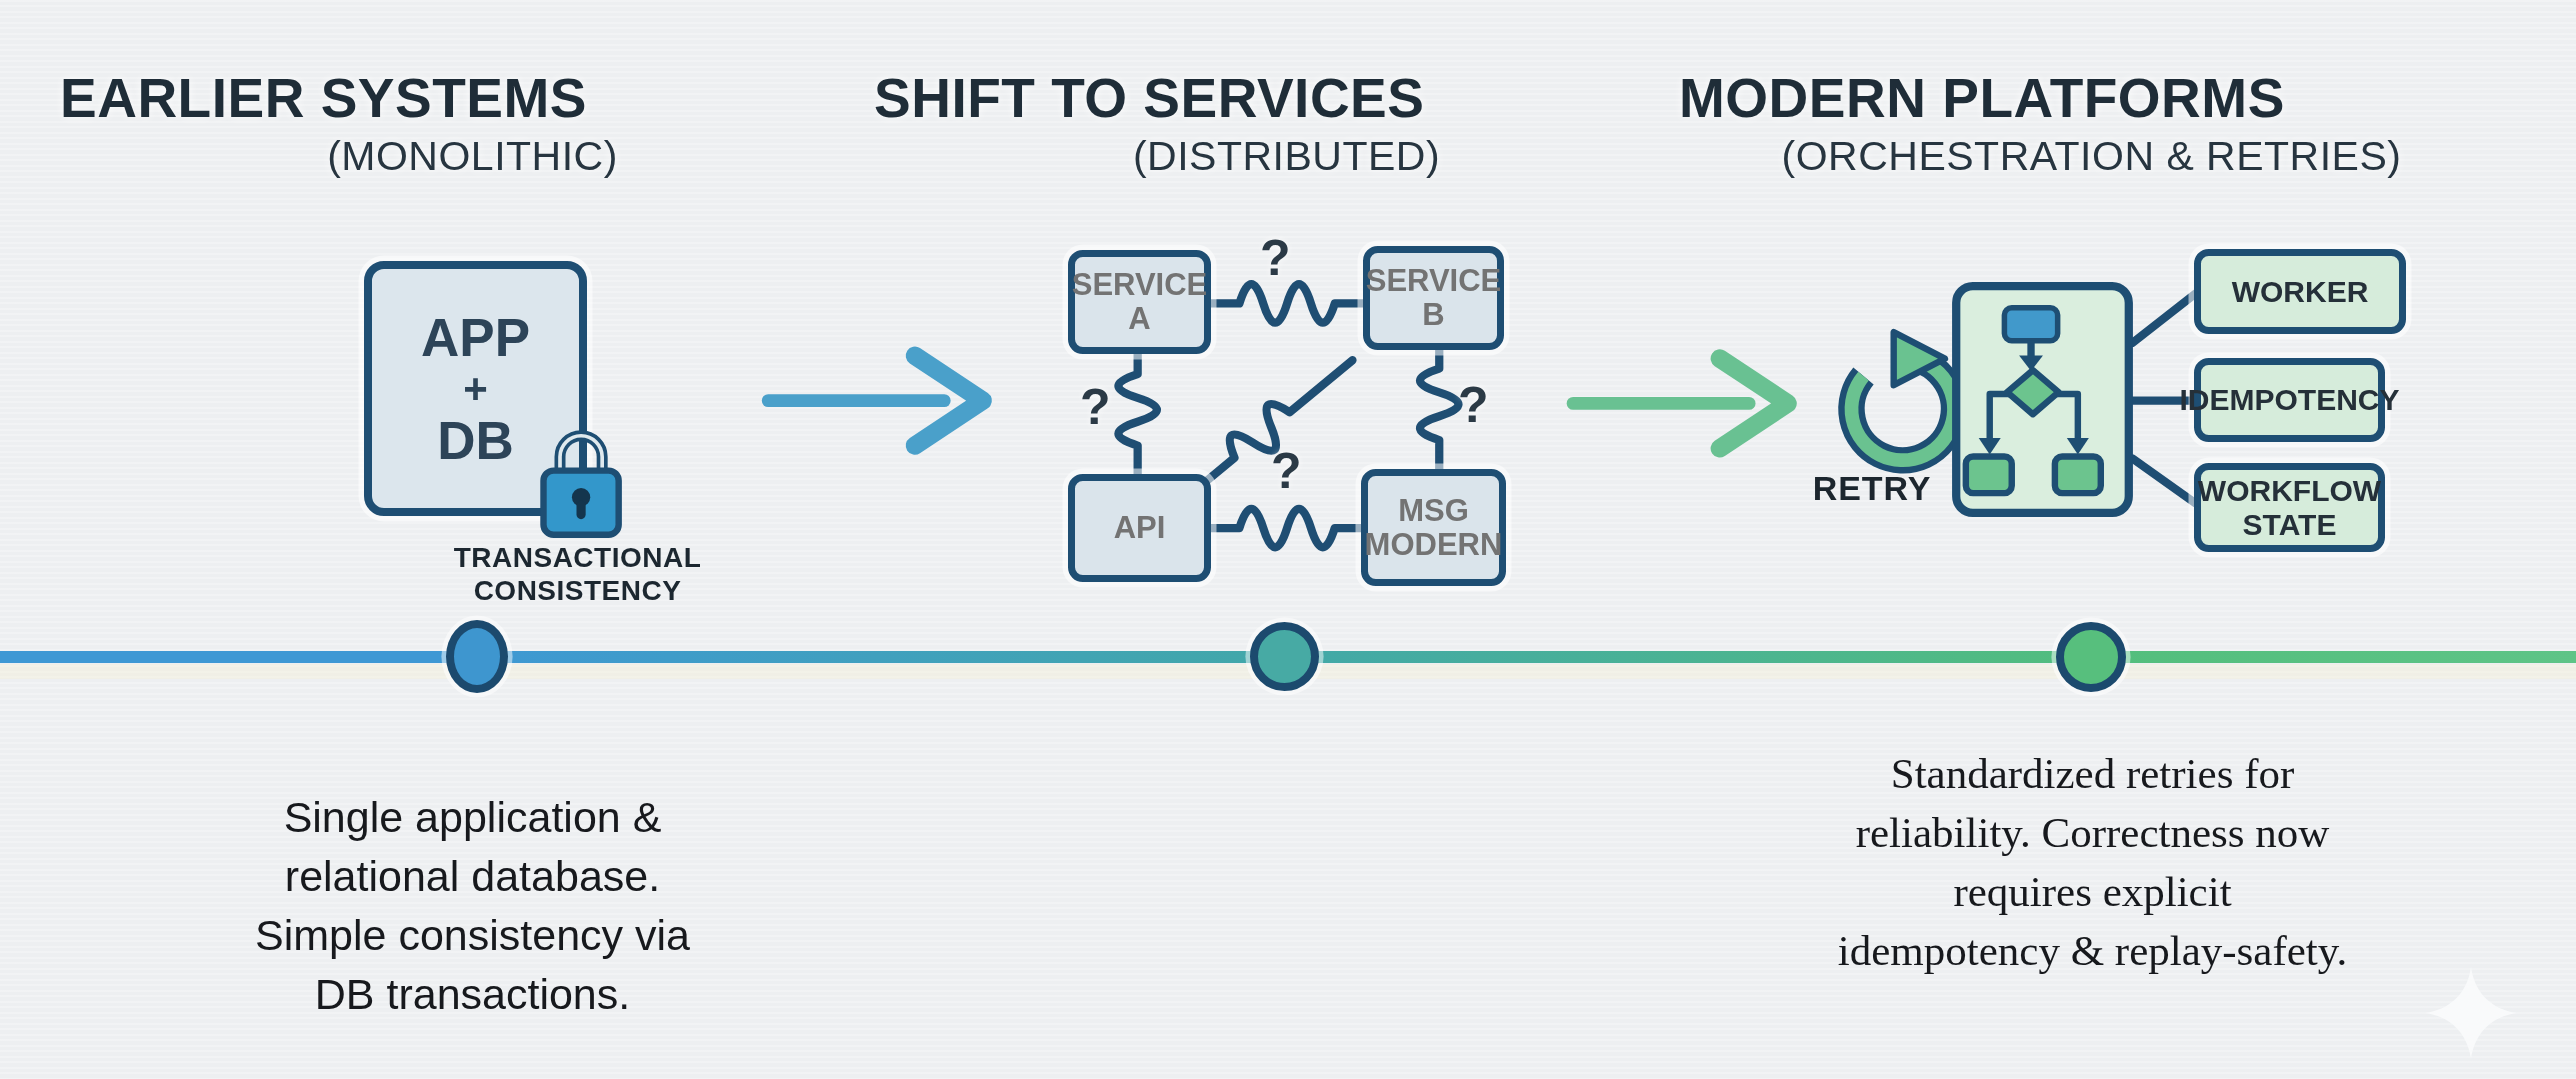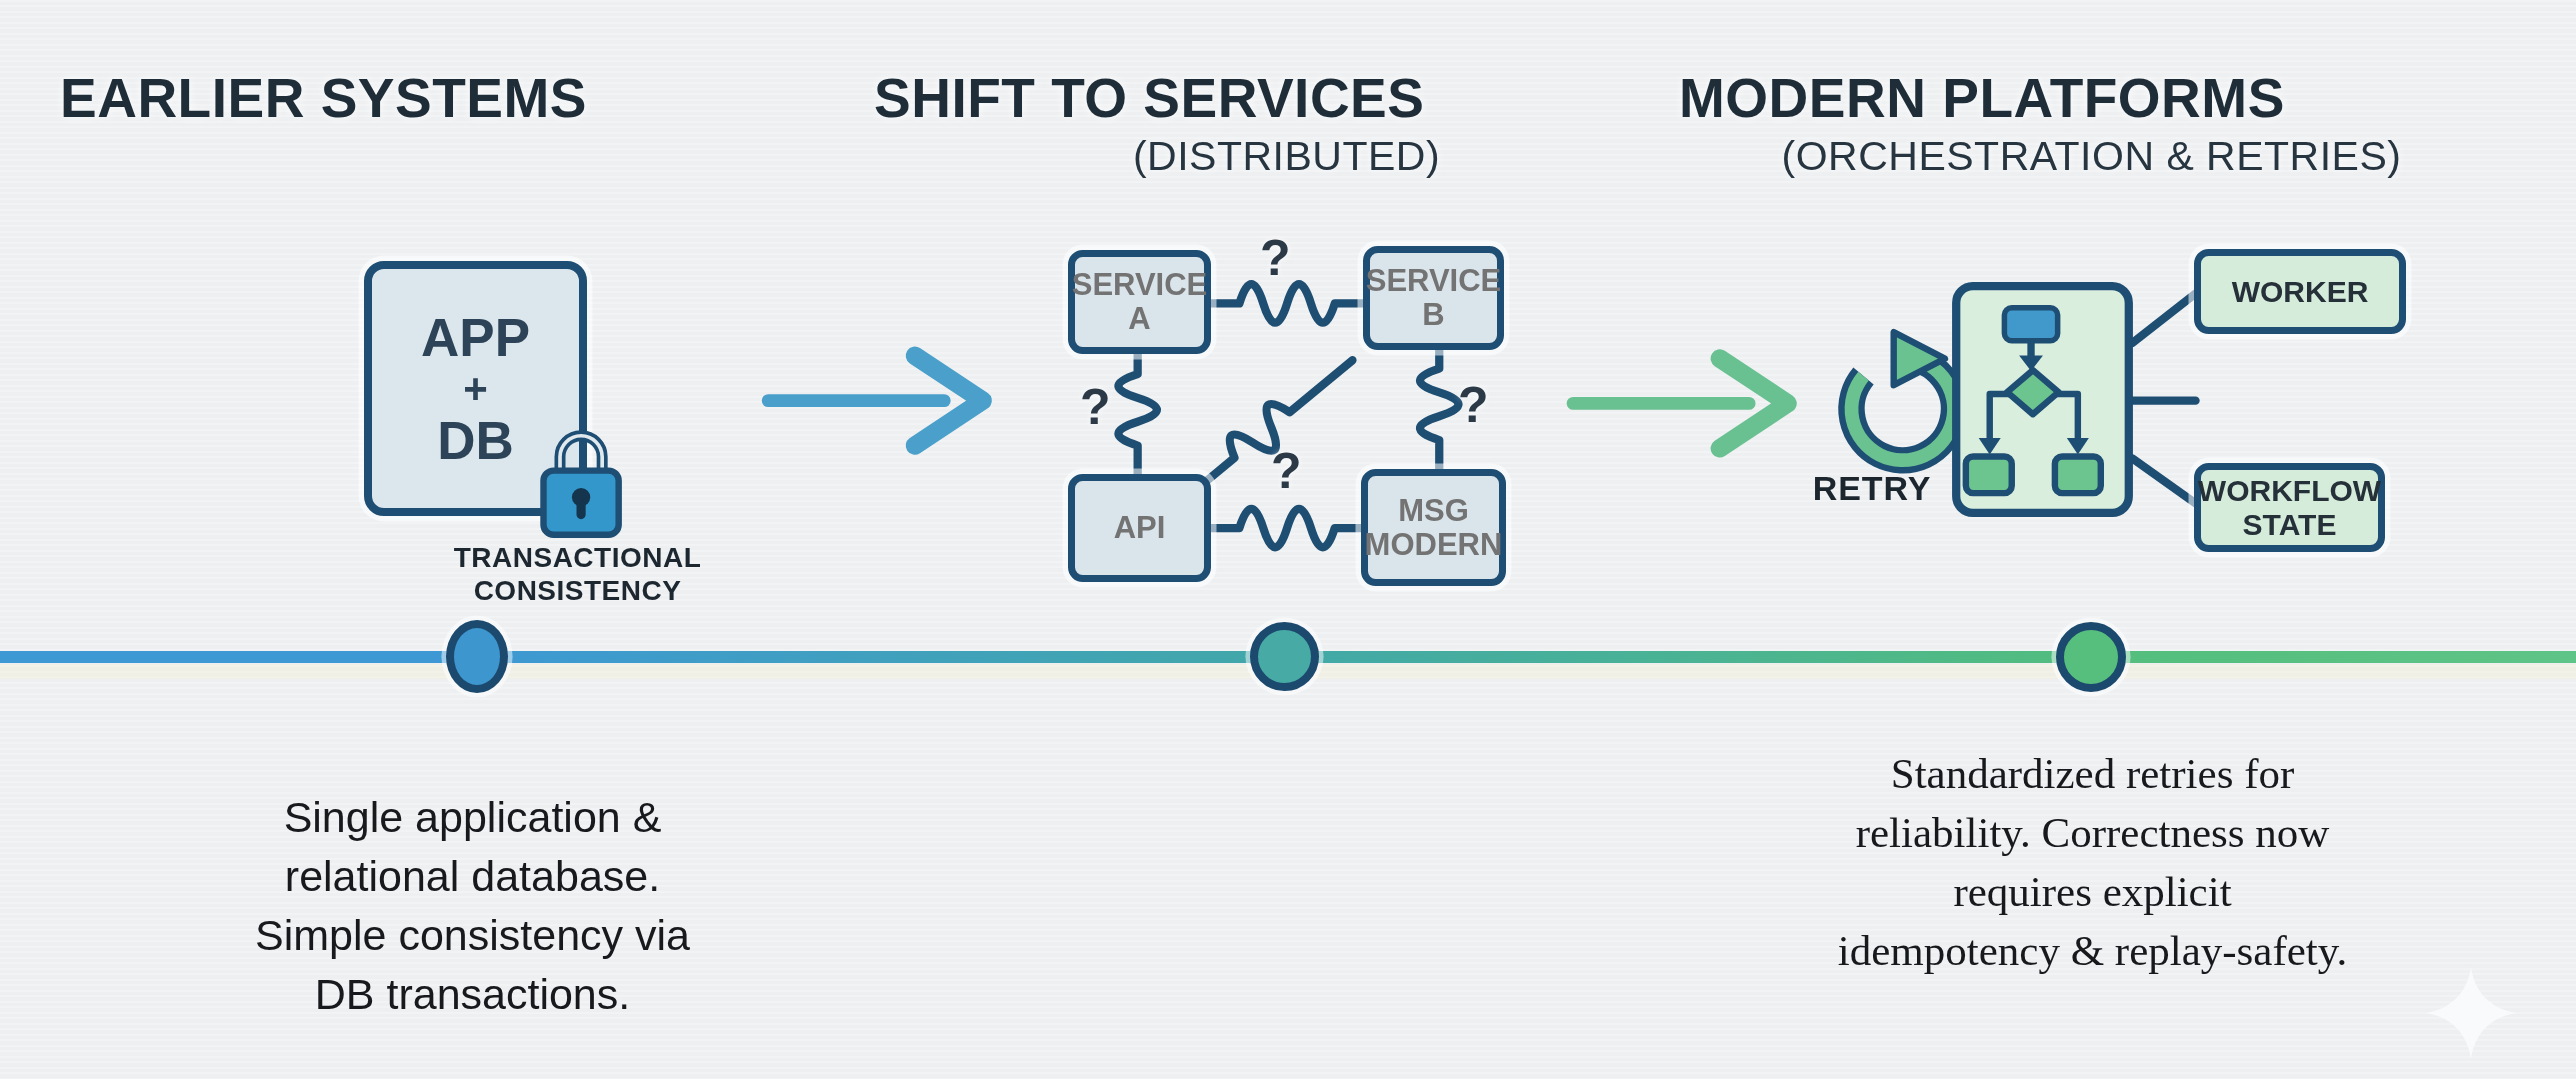--- a/index.html
+++ b/index.html
@@ -97,20 +97,21 @@
       <path d="M 838 437 H 1030" stroke-width="14"></path>
       <path d="M 998 388 L 1072 437 L 998 486" stroke-width="20"></path>
     </g>
     <g stroke="#69c192" fill="none" stroke-linecap="round" stroke-linejoin="round">
       <path d="M 1716 440 H 1908" stroke-width="14"></path>
       <path d="M 1876 391 L 1950 440 L 1876 489" stroke-width="20"></path>
     </g>
   </svg>
 
   <div class="abs col-title" style="left:60px;top:66px;">EARLIER SYSTEMS</div>
+  <div class="abs col-sub" style="left:60px;top:133px;">(MONOLITHIC)</div>
   <div class="abs col-title" style="left:874px;top:66px;">SHIFT TO SERVICES</div>
   <div class="abs col-sub" style="left:874px;top:133px;">(DISTRIBUTED)</div>
   <div class="abs col-title" style="left:1679px;top:66px;">MODERN PLATFORMS</div>
   <div class="abs col-sub" style="left:1679px;top:133px;">(ORCHESTRATION &amp; RETRIES)</div>
 
   <div class="abs monolith" style="left:364px;top:261px;width:223px;height:255px;">
     <div class="l1">APP</div>
     <div class="l2">+</div>
     <div class="l3">DB</div>
   </div>
@@ -154,20 +155,21 @@
     <path d="M 88 96 L 116 120 L 88 144 L 60 120 Z" fill="#6cc48e" stroke="#1e4e73" stroke-width="7" stroke-linejoin="round"></path>
     <path d="M 62 122 L 41 122 L 41 172" fill="none" stroke="#1e4e73" stroke-width="7" stroke-linejoin="round"></path>
     <path d="M 29 170 H 53 L 41 188 Z" fill="#1e4e73"></path>
     <rect x="15" y="190" width="50" height="40" rx="8" fill="#6cc48e" stroke="#1e4e73" stroke-width="7"></rect>
     <path d="M 114 122 L 137 122 L 137 172" fill="none" stroke="#1e4e73" stroke-width="7" stroke-linejoin="round"></path>
     <path d="M 125 170 H 149 L 137 188 Z" fill="#1e4e73"></path>
     <rect x="112" y="190" width="50" height="40" rx="8" fill="#6cc48e" stroke="#1e4e73" stroke-width="7"></rect>
   </svg>
 
   <div class="abs node green" style="left:2194px;top:249px;width:212px;height:85px;">WORKER</div>
+  <div class="abs node green" style="left:2194px;top:358px;width:191px;height:84px;">IDEMPOTENCY</div>
   <div class="abs node green" style="left:2194px;top:463px;width:191px;height:89px;">WORKFLOW
 STATE</div>
 
   <div class="abs timeline"></div>
   <div class="abs warmband"></div>
   <div class="abs dot d1" style="left:446px;top:620px;width:62px;height:73px;"></div>
   <div class="abs dot d2" style="left:1250px;top:622px;width:69px;height:69px;"></div>
   <div class="abs dot d3" style="left:2056px;top:622px;width:70px;height:70px;"></div>
 
   <div class="abs col-desc" style="left:124px;top:788px;">Single application &amp;

